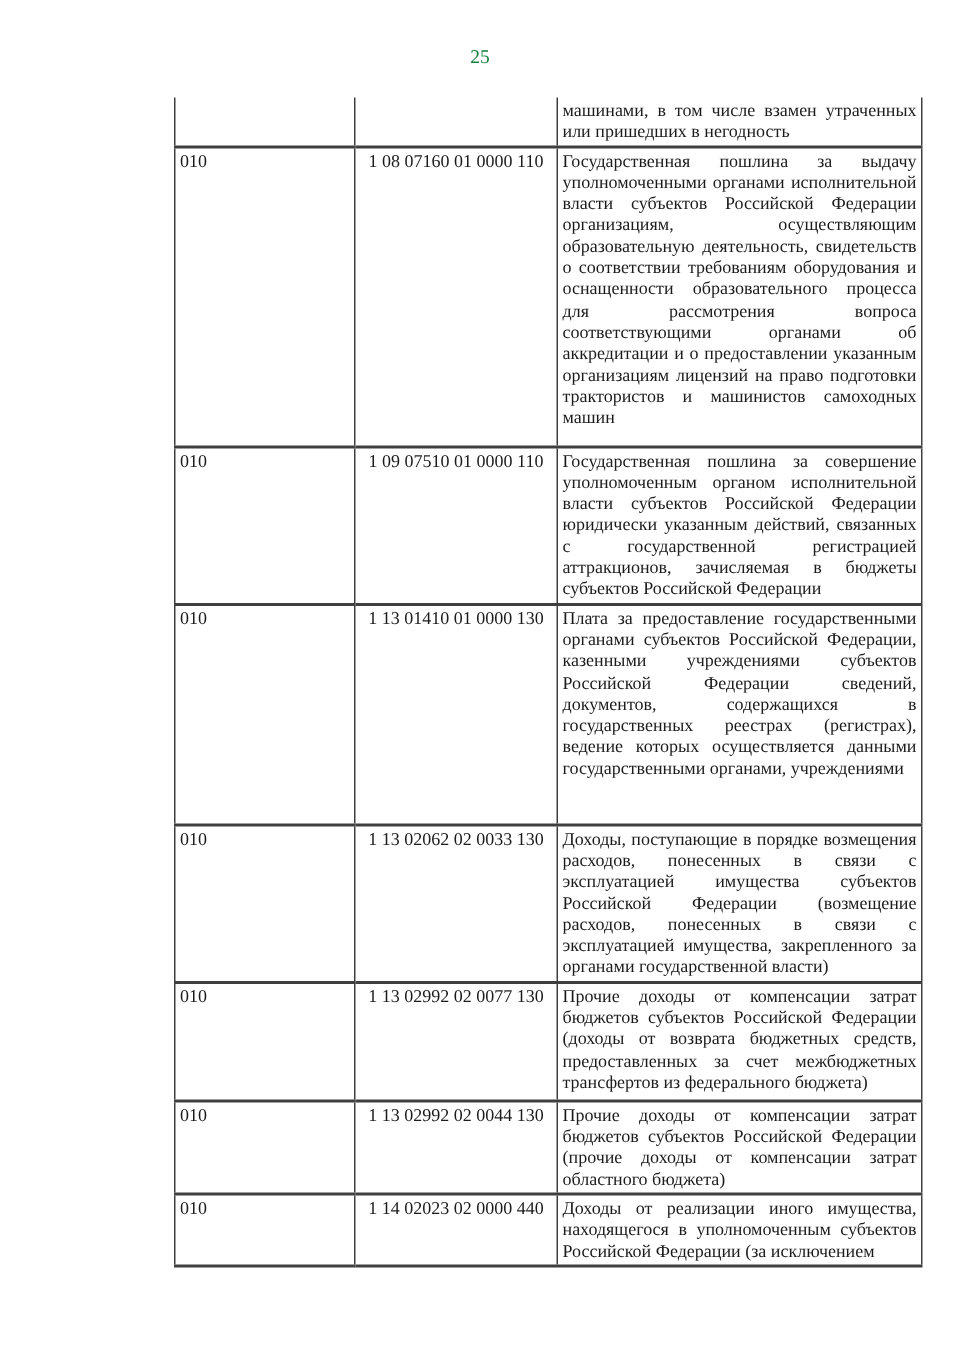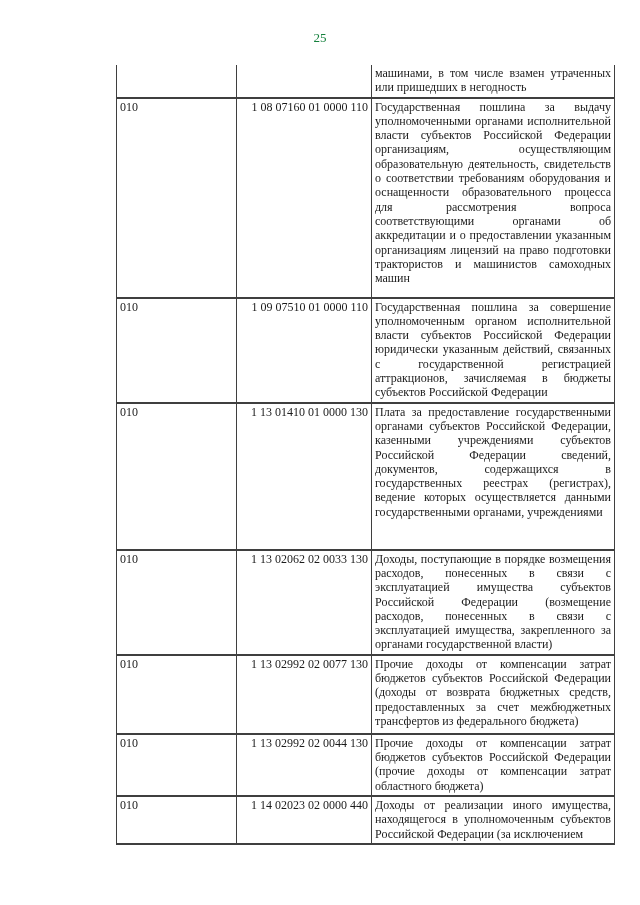--- a/index.html
+++ b/index.html
@@ -45,21 +45,21 @@
     padding: 1px 3px 2px 3px;
     overflow: hidden;
   }
   
   table.doc-table tr:first-child td { border-top: none; }
 
   td.col-code {
     padding-top: 2px;
   }
   td.col-kbk {
-    text-align: right;
+    text-align: center;
     padding-left: 5px;
     padding-top: 2px;
     white-space: nowrap;
   }
   td.col-desc {
     text-align: justify;
     text-align-last: left;
     padding-left: 4px;
     padding-right: 3px;
   }

